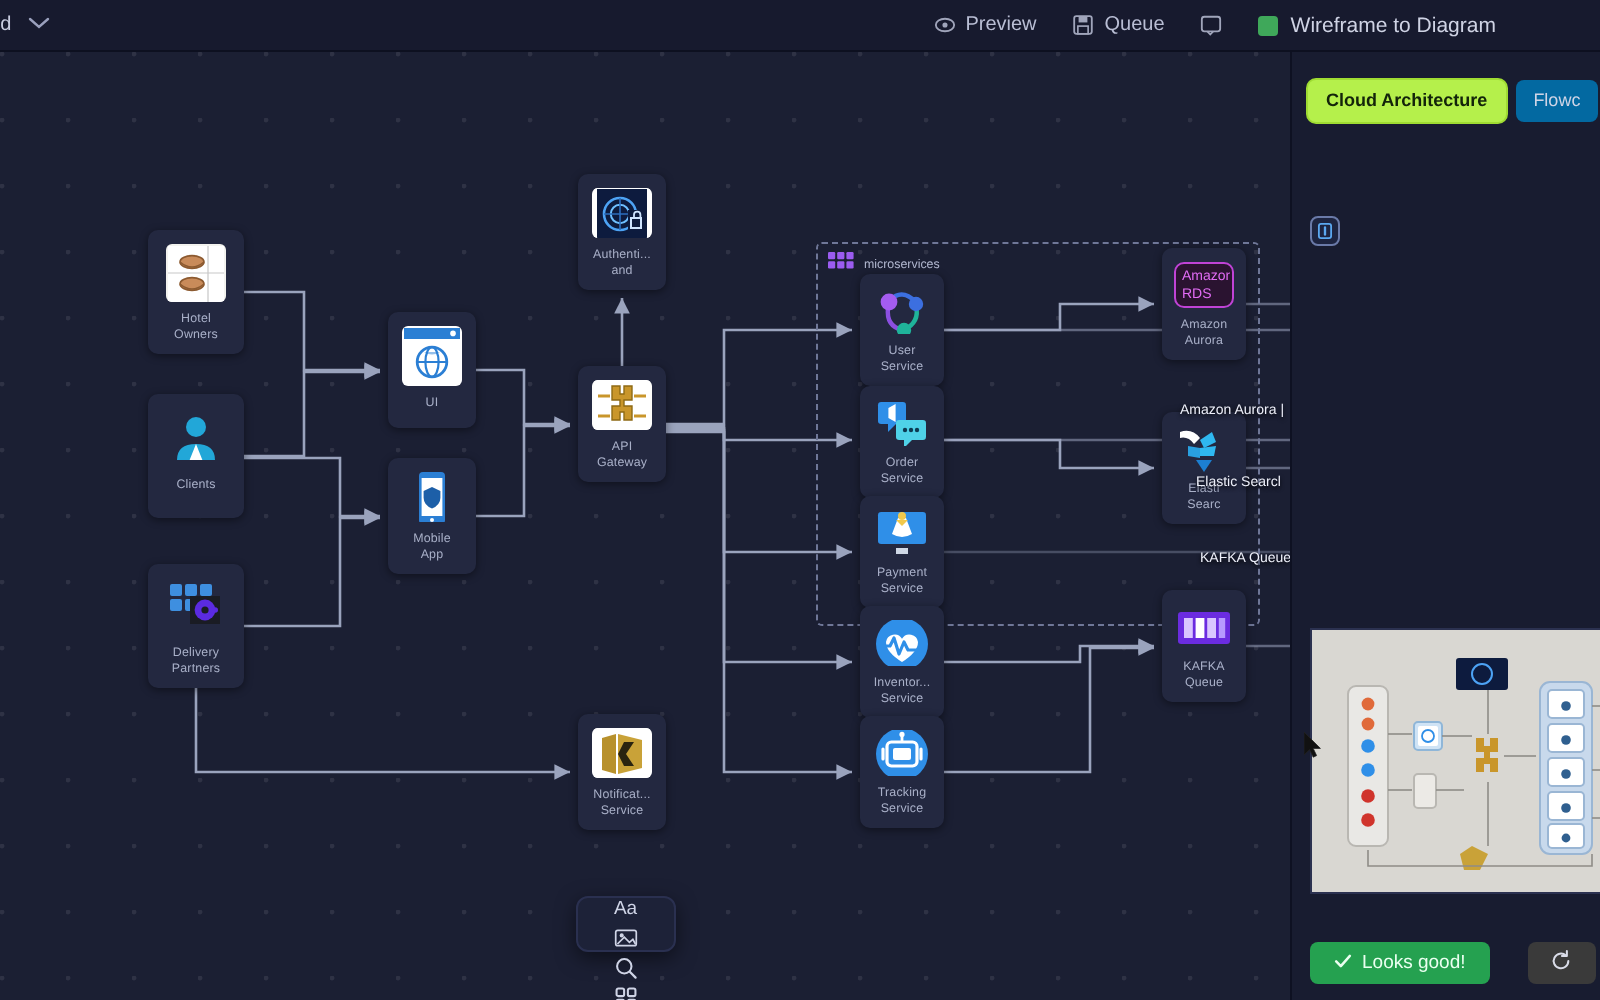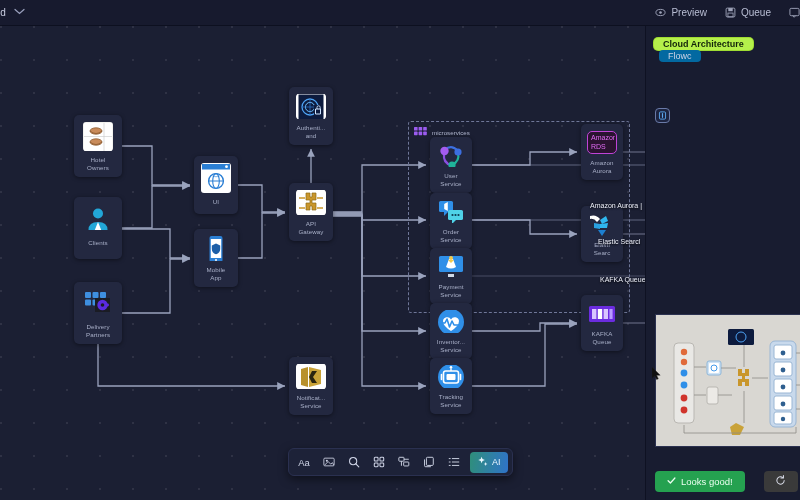--- a/index.html
+++ b/index.html
@@ -57,34 +57,35 @@
   
   .ovl{position:absolute;color:#eef0fa;font-size:7px;white-space:nowrap;z-index:12;
        text-shadow:0 1px 2px rgba(0,0,0,.9);}
 
   
   .toolbar{
     position:absolute;left:288px;top:448px;height:28px;
     background:#1d2238;border:1px solid #2a3050;border-radius:6px;
     display:flex;align-items:center;gap:3px;padding:0 4px;z-index:30;
     box-shadow:0 3px 10px rgba(0,0,0,.5);
+    flex-direction:column;
   }
   .tool{width:22px;height:21px;border-radius:4px;display:flex;align-items:center;
         justify-content:center;color:#cfd4e6;font-size:10px;cursor:default;}
   .ai-btn{height:21px;padding:0 7px;border-radius:4px;display:flex;align-items:center;gap:4px;
         background:linear-gradient(100deg,#2f8f7a 0%,#2f73c9 100%);
         color:#e9f6ff;font-size:9px;margin-left:2px;}
 
   
   .panel{
     position:absolute;left:645px;top:26px;width:155px;height:474px;
     background:#181c30;border-left:1px solid #0e1122;z-index:35;
   }
   .tabrow{position:absolute;left:0;top:12px;width:155px;height:24px;display:flex;
-          align-items:flex-start;gap:0;padding-left:8px;flex-direction:column;}
+          align-items:center;gap:0;padding-left:8px;}
   .tab{height:21px;display:flex;align-items:center;justify-content:center;
        padding:0 9px;border-radius:4px;font-size:9px;white-space:nowrap;}
   .tab.active{background:#b5f04b;color:#13240a;font-weight:bold;
               box-shadow:0 0 0 1px #9fdc32;}
   .tab.inactive{background:#0369a1;color:#cfd4e6;margin-left:5px;}
   .pinfo{position:absolute;left:9px;top:82px;width:15px;height:15px;border-radius:4px;
          border:1px solid #5f6display;display:flex;align-items:center;justify-content:center;}
   .thumb{position:absolute;left:9px;top:288px;width:160px;height:133px;
          background:#d9d7d2;border:1px solid #2b3150;overflow:hidden;}
   .thumb svg{display:block;}
@@ -132,20 +133,24 @@
         <span>Queue</span>
       </div>
       <div class="tb-btn">
         <span class="tb-ico">
           <svg width="11" height="11" viewBox="0 0 12 12">
               <rect x="1" y="1.5" width="10" height="8" rx="1.4" fill="none" stroke="#b9bed4" stroke-width="1"></rect>
               <path d="M4 9.5 L5.6 11.2 L7.2 9.5" fill="none" stroke="#b9bed4" stroke-width="1"></path>
             </svg>
         </span>
       </div>
+      <div class="w2d">
+        <span class="w2d-dot"></span>
+        <span class="w2d-txt">Wireframe to Diagram</span>
+      </div>
     </div>
   </div>
 
   <div class="canvas">
 
     <svg class="svg-layer" viewBox="0 0 645 474">
       <defs>
         <marker id="ah" markerWidth="7" markerHeight="7" refX="6" refY="3" orient="auto">
           <path d="M0,0 L6,3 L0,6 z" fill="#9aa3bd"></path>
         </marker>

